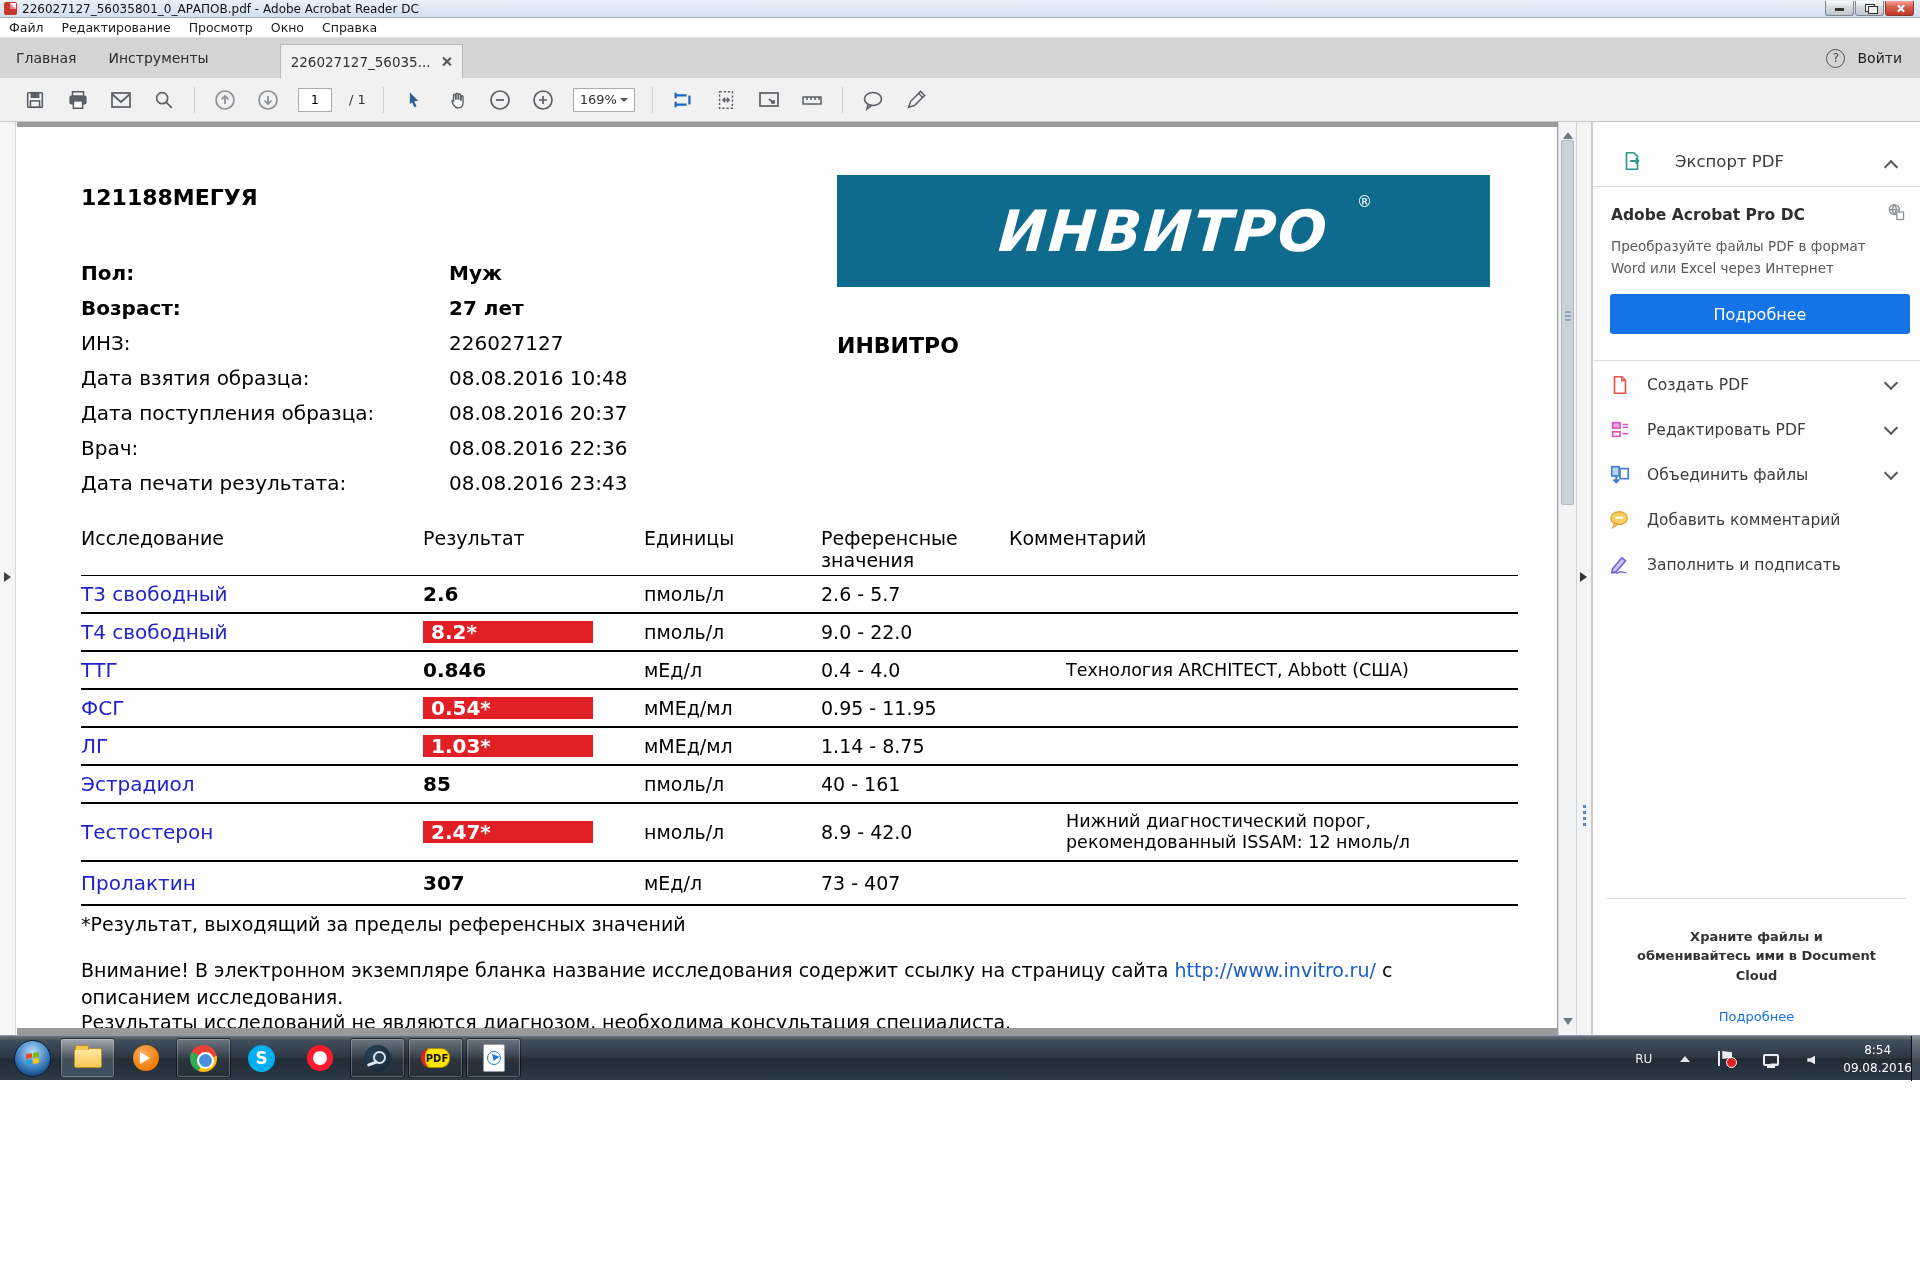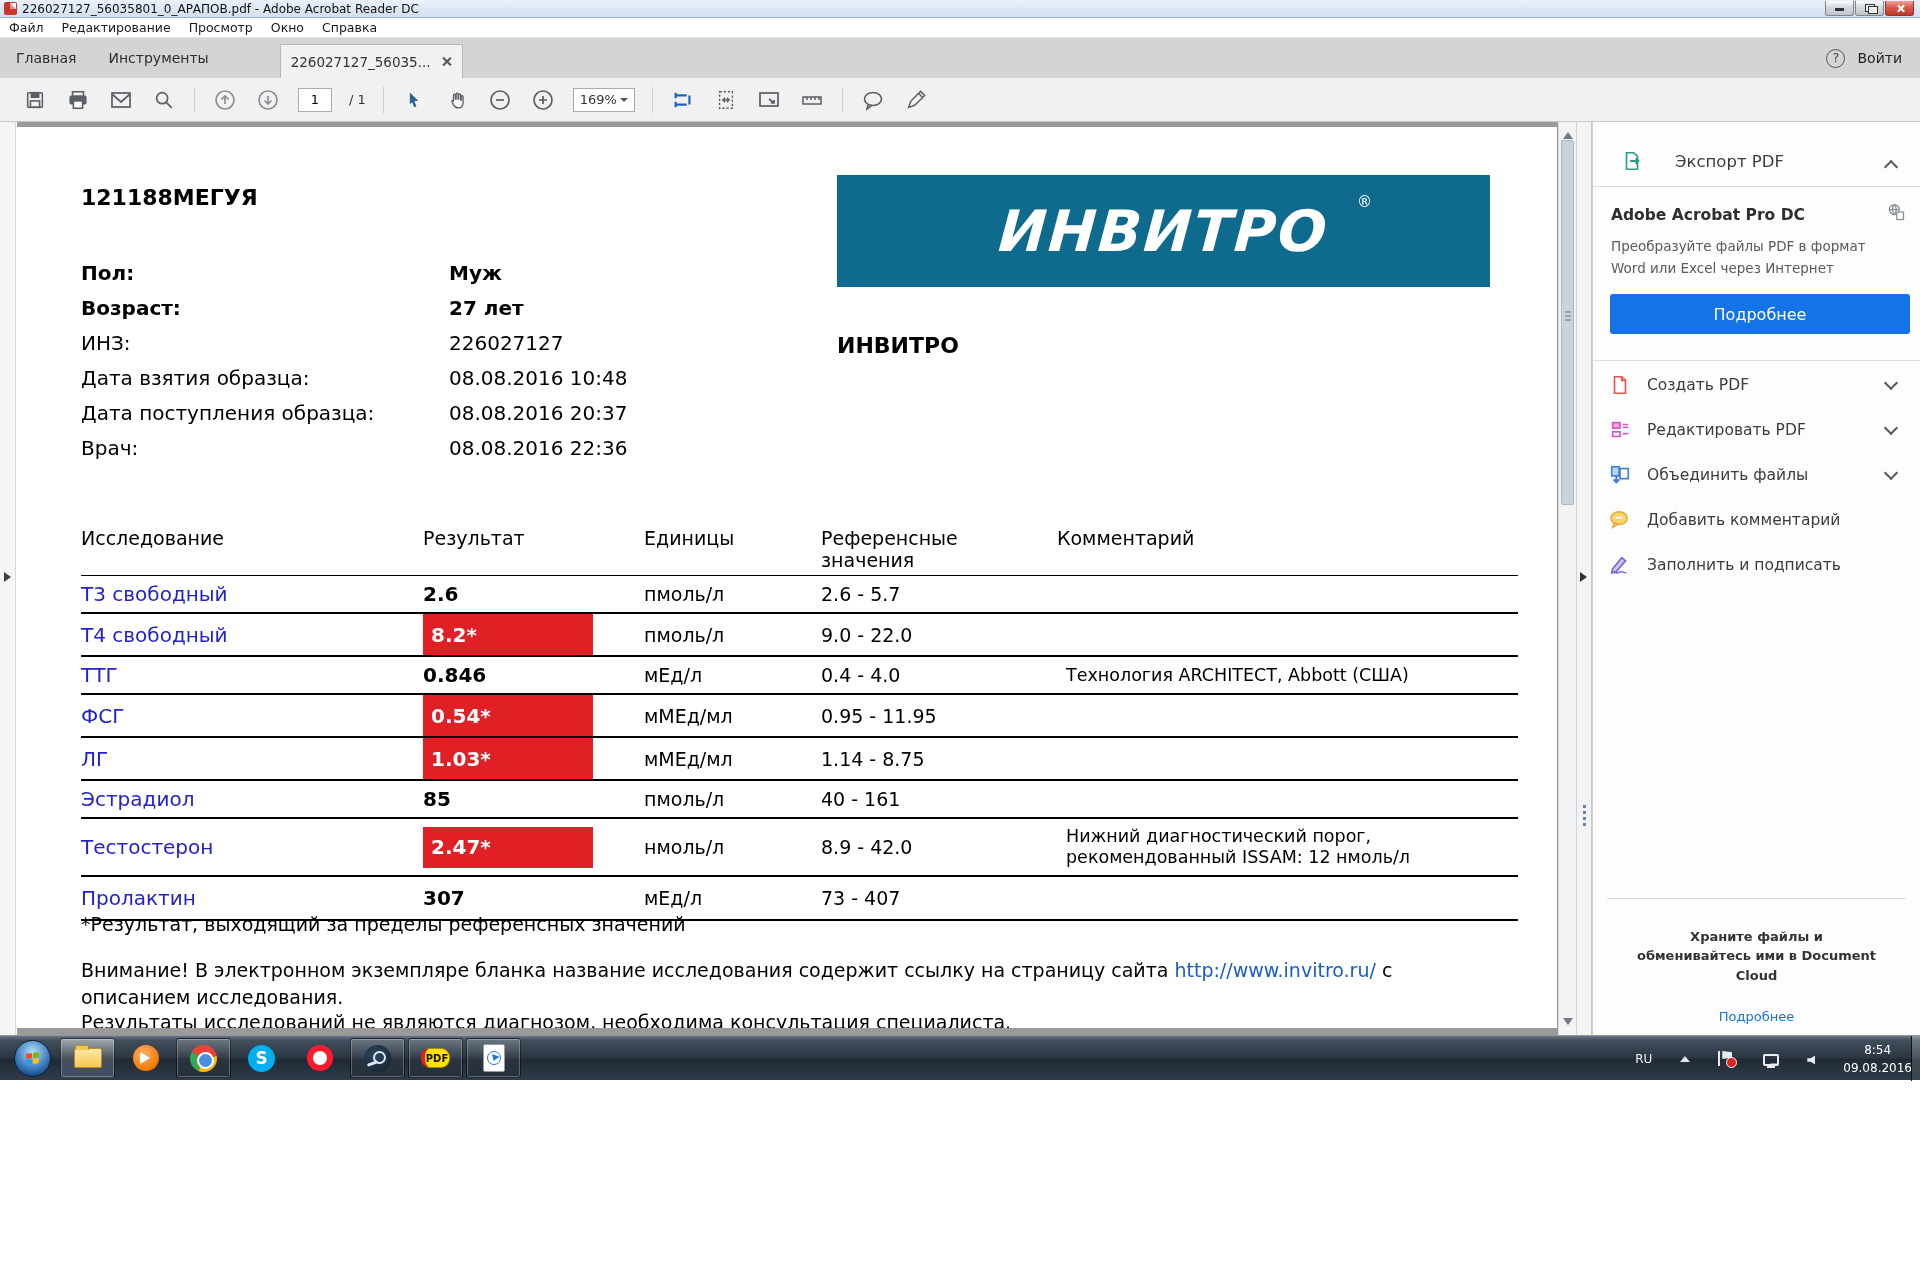--- a/index.html
+++ b/index.html
@@ -81,21 +81,21 @@
   .trow { display:flex; align-items:center; border-bottom:2px solid #000; min-height:38px; }
   .c1 { width:342px; flex:none; }
   .c2 { width:221px; flex:none; }
   .c3 { width:177px; flex:none; }
   .c4 { width:245px; flex:none; }
   .c5 { width:345px; flex:none; }
   .trow .c1 { color:#2222cc; font-size:20px; }
   .trow .c2 { font-weight:bold; font-size:20px; }
   .trow .c3,.trow .c4 { font-size:19px; }
   .trow .c5 { font-size:17.5px; line-height:1.18; }
-  .flag { background:#e02025; color:#fff !important; width:170px; height:41px; display:flex; align-items:center; padding-left:8px; }
+  .flag { background:#e02025; color:#fff !important; width:170px; height:22px; display:flex; align-items:center; padding-left:8px; }
   .row-tall { min-height:58px; }
   .row-last { min-height:44px; }
   .foot1 { position:absolute; left:64px; top:786px; font-size:19px; }
   .notice { position:absolute; left:64px; top:830px; width:1372px; font-size:19px; line-height:1.42; }
   .notice a,.bluelink { color:#1a5dc8; text-decoration:none; }
   .foot2 { position:absolute; left:64px; top:884px; font-size:19px; }
 
   
   .panel { position:absolute; left:1592px; top:0; width:328px; height:913px; background:#fdfdfd; border-left:1px solid #cfcfcf; }
   .p-head { position:absolute; top:18px; left:0; right:0; height:42px; display:flex; align-items:center; padding-left:28px; }
@@ -338,29 +338,33 @@
               <span>08.08.2016 10:48</span>
             </div>
           <div class="irow">
               <span class="lbl">Дата поступления образца:</span>
               <span>08.08.2016 20:37</span>
             </div>
           <div class="irow">
               <span class="lbl">Врач:</span>
               <span>08.08.2016 22:36</span>
             </div>
+          <div class="irow">
+              <span class="lbl">Дата печати результата:</span>
+              <span>08.08.2016 23:43</span>
+            </div>
         </div>
 
         <div class="rtable">
           <div class="thead">
             <span class="c1">Исследование</span>
             <span class="c2">Результат</span>
             <span class="c3">Единицы</span>
             <span class="c4" style="width:150px">Референсные значения</span>
-            <span class="c5" style="margin-left:86px">Комментарий</span>
+            <span class="c5" style="margin-left:38px">Комментарий</span>
           </div>
 
           <div class="trow">
             <span class="c1">Т3 свободный</span>
             <span class="c2"><span>2.6</span></span>
             <span class="c3">пмоль/л</span>
             <span class="c4">2.6 - 5.7</span>
             <span class="c5"></span>
           </div>
           <div class="trow">

